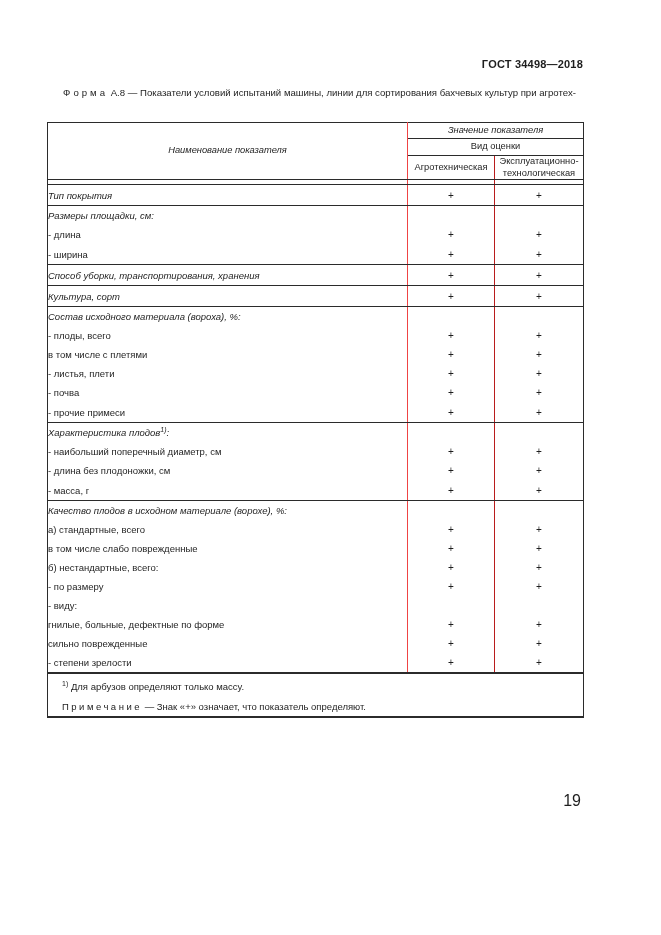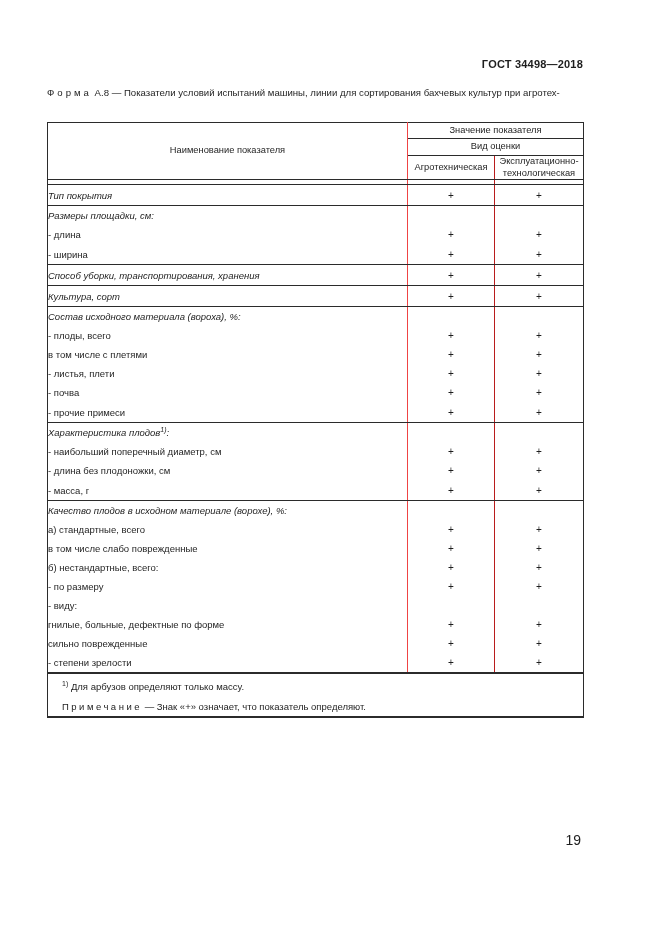--- a/index.html
+++ b/index.html
@@ -7,52 +7,52 @@
     width:661px;height:935px;background:#ffffff;position:relative;
     font-family:"Liberation Sans","DejaVu Sans",sans-serif;color:#1e1e1e;
     -webkit-font-smoothing:antialiased;
   }
   .doc-number{
     position:absolute;top:58px;right:78px;
     font-size:11px;font-weight:700;letter-spacing:.2px;white-space:nowrap;
   }
   .caption{
     position:absolute;left:47px;top:85px;width:545px;
-    font-size:9.6px;line-height:15px;white-space:nowrap;
+    font-size:9.6px;line-height:15px;white-space:nowrap;text-align:center;
   }
   .caption .lsp{letter-spacing:3px;}
   .gost-table{
     position:absolute;left:47px;top:122px;width:536px;
     border-collapse:collapse;table-layout:fixed;
     border:1.5px solid #2b2b2b;border-bottom-width:2px;
     font-size:9.5px;color:#1e1e1e;
   }
   .gost-table td{padding:0;vertical-align:middle;}
   .c1{border-right:1px solid #ef4444;}
   .c2{border-right:1px solid #b91c1c;}
   thead td{border-bottom:1px solid #2b2b2b;text-align:center;
     font-size:9.3px;line-height:11.5px;padding:2px 2px;}
-  thead tr.hr1 td{height:15px;}
+  thead tr.hr1 td{height:15px;font-style:italic;}
   thead tr.hr2 td{height:16px;}
   thead tr.hr3 td{height:22px;}
   thead tr.dbl td{height:4px;padding:0;}
   tbody.rows td{height:19px;}
   tbody.rows tr.ba td{height:20px;border-bottom:1px solid #2b2b2b;}
   td.name{white-space:nowrap;overflow:hidden;}
   td.val{text-align:center;font-size:10px;}
   .ind0{padding-left:14px;font-style:italic;}
   .ind1{padding-left:23px;}
   .ind2{padding-left:33px;}
   .ind3{padding-left:41px;}
   .ind4{padding-left:51px;}
   sup{font-size:7px;line-height:0;}
   tbody.footer td{padding:2px 6px 2px 14px;height:16px;white-space:nowrap;font-size:9.5px;}
   tbody.footer tr.first td{border-top:2px solid #2b2b2b;padding-top:4px;}
   .note-lsp{letter-spacing:2.5px;}
-  .page-number{position:absolute;top:832px;right:80px;font-size:14px;}
+  .page-number{position:absolute;top:792px;right:80px;font-size:16px;}
 </style>
 </head>
 <body>
 
 <div class="doc-number">ГОСТ 34498—2018</div>
 
 <div class="caption">
   <span class="lsp">Форма</span><span> </span><span>А.8</span><span> </span><span>— Показатели условий испытаний машины, линии для сортирования бахчевых культур при агротех-</span><br>
 </div>
 

